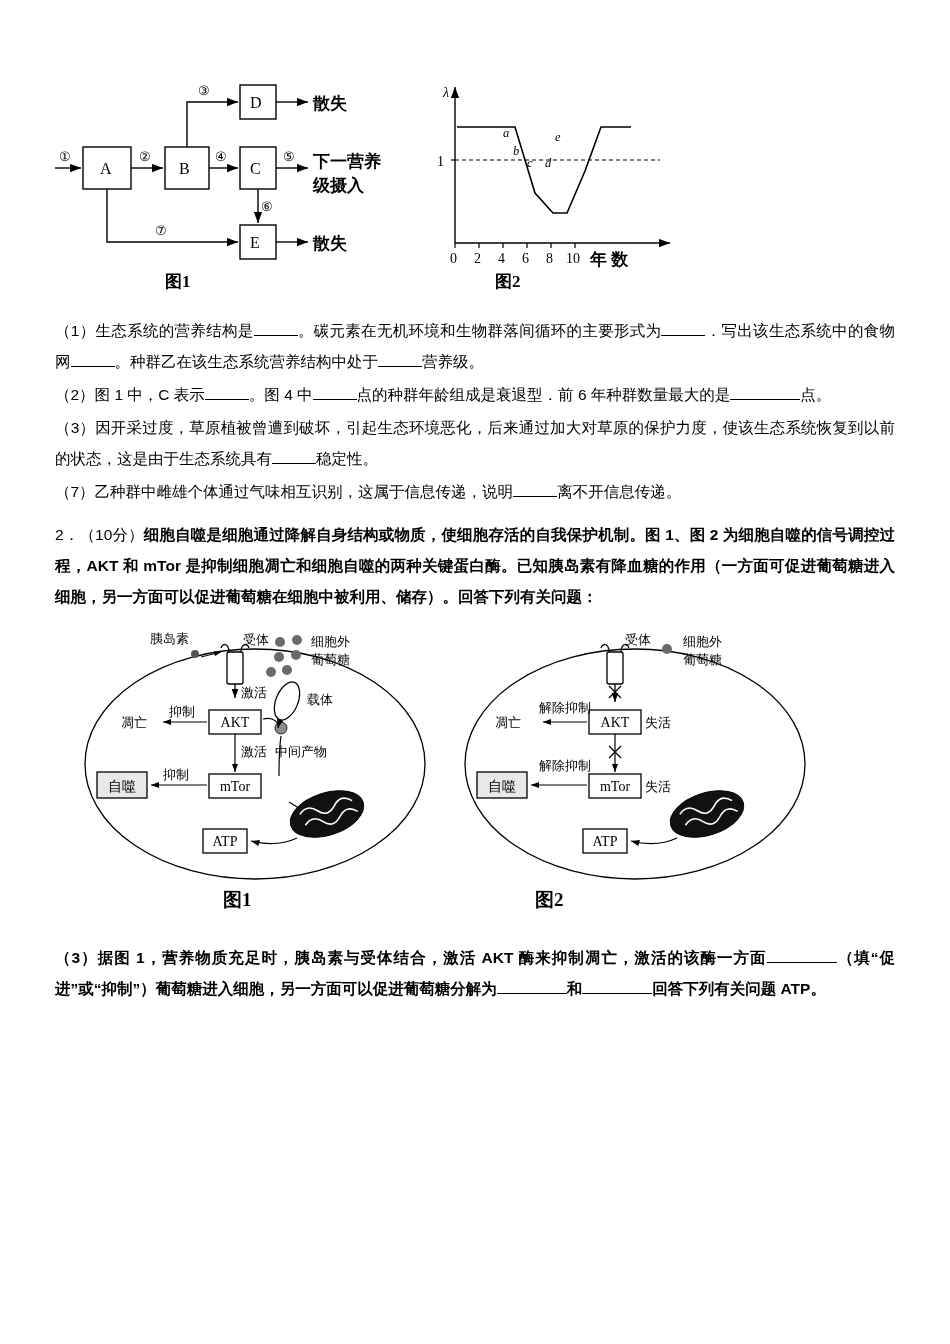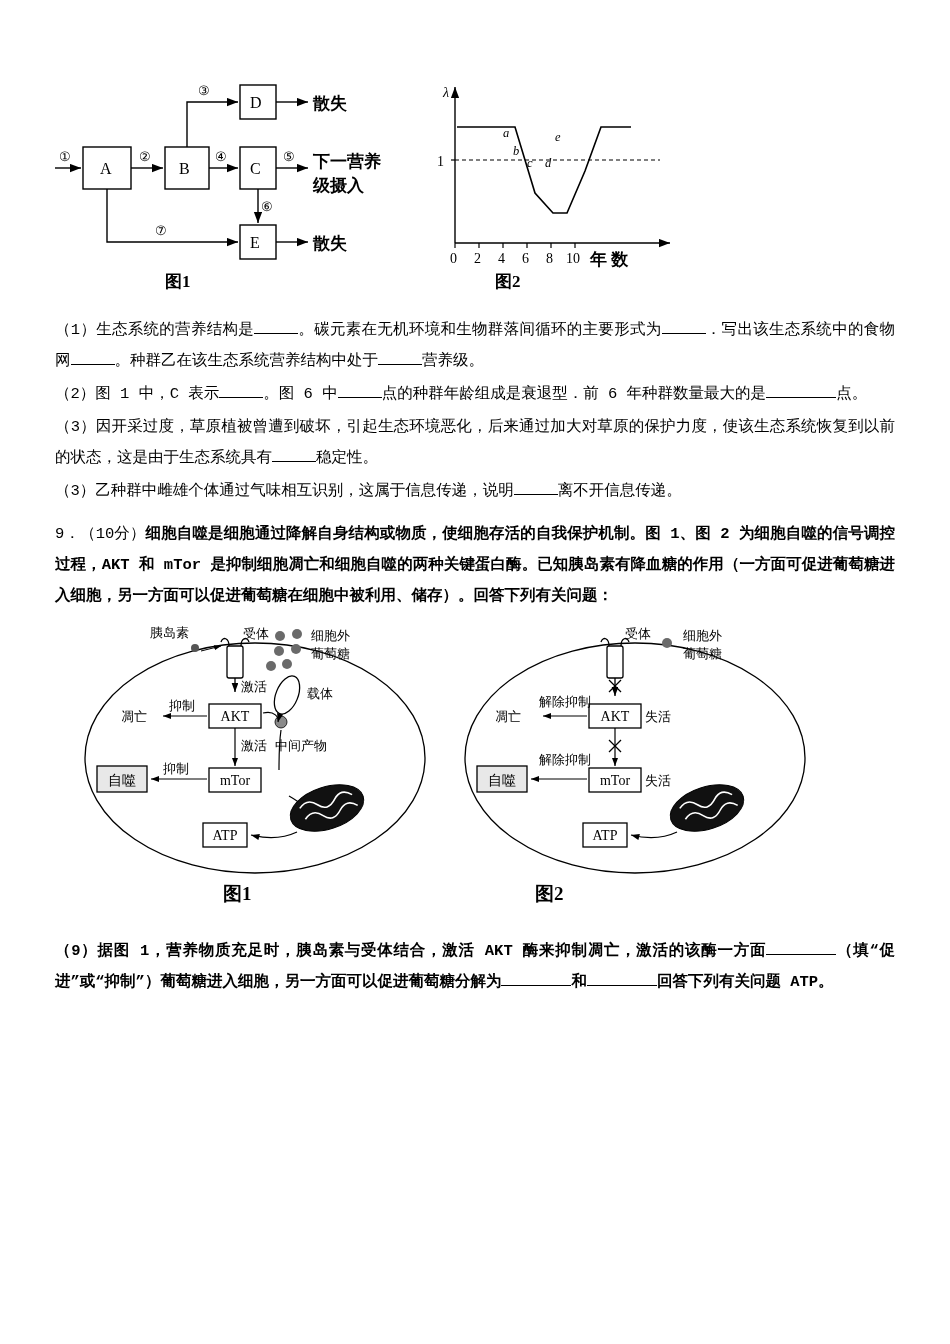--- a/index.html
+++ b/index.html
@@ -34,38 +34,38 @@
     height: 230px;
     margin-top: 75px;
   }
   .fig-top svg { display: block; }
 
   
   .q-para {
     font-size: 15.5px;
     line-height: 2.0;
     text-align: justify;
-    font-family: Liberation Mono, monospace;
+    font-family: Liberation Sans, sans-serif;
     margin: 0 0 2px 0;
   }
   .blank {
     display: inline-block;
     border-bottom: 1px solid #000;
     min-width: 44px;
     height: 1em;
     vertical-align: baseline;
   }
   .blank.w2 { min-width: 70px; }
   .bold { font-weight: bold; }
 
   
   .fig-cells {
     position: relative;
     height: 300px;
-    margin-top: 6px;
+    margin-top: 12px;
   }
   .fig-cells svg { display: block; }
 
   .spacer-sm { height: 10px; }
   .spacer-md { height: 18px; }
 </style>
 </head>
 <body>
 
 <div class="page">
@@ -178,35 +178,35 @@
       </svg>
     </div>
 
     <div class="spacer-sm"></div>
 
     <p class="q-para">
       <span>（1）生态系统的营养结构是</span><span class="blank"></span><span>。碳元素在无机环境和生物群落间循环的主要形式为</span><span class="blank"></span><span>．写出该生态系统中的食物网</span><span class="blank"></span><span>。种群乙在该生态系统营养结构中处于</span><span class="blank"></span><span>营养级。</span>
     </p>
 
     <p class="q-para">
-      <span>（2）图 1 中，C 表示</span><span class="blank"></span><span>。图 6 中</span><span class="blank"></span><span>点的种群年龄组成是衰退型．前 6 年种群数量最大的是</span><span class="blank w2"></span><span>点。</span>
+      <span>（2）图 1 中，C 表示</span><span class="blank"></span><span>。图 4 中</span><span class="blank"></span><span>点的种群年龄组成是衰退型．前 6 年种群数量最大的是</span><span class="blank w2"></span><span>点。</span>
     </p>
 
     <p class="q-para">
       <span>（3）因开采过度，草原植被曾遭到破坏，引起生态环境恶化，后来通过加大对草原的保护力度，使该生态系统恢复到以前的状态，这是由于生态系统具有</span><span class="blank"></span><span>稳定性。</span>
     </p>
 
     <p class="q-para">
-      <span>（3）乙种群中雌雄个体通过气味相互识别，这属于信息传递，说明</span><span class="blank"></span><span>离不开信息传递。</span>
+      <span>（7）乙种群中雌雄个体通过气味相互识别，这属于信息传递，说明</span><span class="blank"></span><span>离不开信息传递。</span>
     </p>
 
     <div class="spacer-sm"></div>
 
     <p class="q-para">
-      <span>9．（10分）</span><span class="bold">细胞自噬是细胞通过降解自身结构或物质，使细胞存活的自我保护机制。图 1、图 2 为细胞自噬的信号调控过程，AKT 和 mTor 是抑制细胞凋亡和细胞自噬的两种关键蛋白酶。已知胰岛素有降血糖的作用（一方面可促进葡萄糖进入细胞，另一方面可以促进葡萄糖在细胞中被利用、储存）。回答下列有关问题：</span>
+      <span>2．（10分）</span><span class="bold">细胞自噬是细胞通过降解自身结构或物质，使细胞存活的自我保护机制。图 1、图 2 为细胞自噬的信号调控过程，AKT 和 mTor 是抑制细胞凋亡和细胞自噬的两种关键蛋白酶。已知胰岛素有降血糖的作用（一方面可促进葡萄糖进入细胞，另一方面可以促进葡萄糖在细胞中被利用、储存）。回答下列有关问题：</span>
     </p>
 
     <div class="fig-cells">
       <svg width="840" height="300" viewBox="0 0 840 300">
         <defs>
           <marker id="arr2" markerWidth="8" markerHeight="8" refX="7" refY="2.6" orient="auto">
             <path d="M0,0 L7,2.6 L0,5.2 z" fill="#000"></path>
           </marker>
         </defs>
 
@@ -349,21 +349,21 @@
             <text x="150" y="222">ATP</text>
           </g>
           <text x="80" y="282" font-family="Liberation Serif, serif" font-size="19" font-weight="bold" fill="#000">图2</text>
         </g>
       </svg>
     </div>
 
     <div class="spacer-md"></div>
 
     <p class="q-para">
-      <span class="bold">（9）据图 1，营养物质充足时，胰岛素与受体结合，激活 AKT 酶来抑制凋亡，激活的该酶一方面</span><span class="blank w2"></span><span class="bold">（填“促进”或“抑制”）葡萄糖进入细胞，另一方面可以促进葡萄糖分解为</span><span class="blank w2"></span><span class="bold">和</span><span class="blank w2"></span><span class="bold">回答下列有关问题 ATP。</span>
+      <span class="bold">（3）据图 1，营养物质充足时，胰岛素与受体结合，激活 AKT 酶来抑制凋亡，激活的该酶一方面</span><span class="blank w2"></span><span class="bold">（填“促进”或“抑制”）葡萄糖进入细胞，另一方面可以促进葡萄糖分解为</span><span class="blank w2"></span><span class="bold">和</span><span class="blank w2"></span><span class="bold">回答下列有关问题 ATP。</span>
     </p>
 
 
     <div class="spacer-sm"></div>
 
 
   </div>
 </div>
 
 </body></html>

